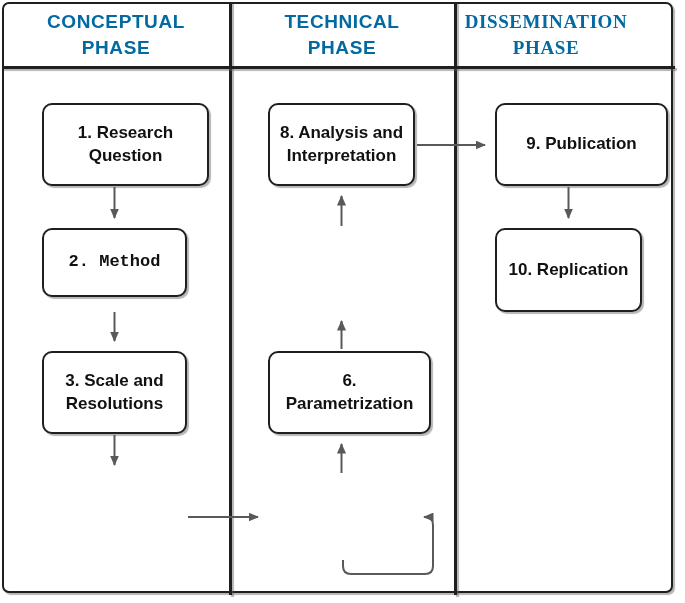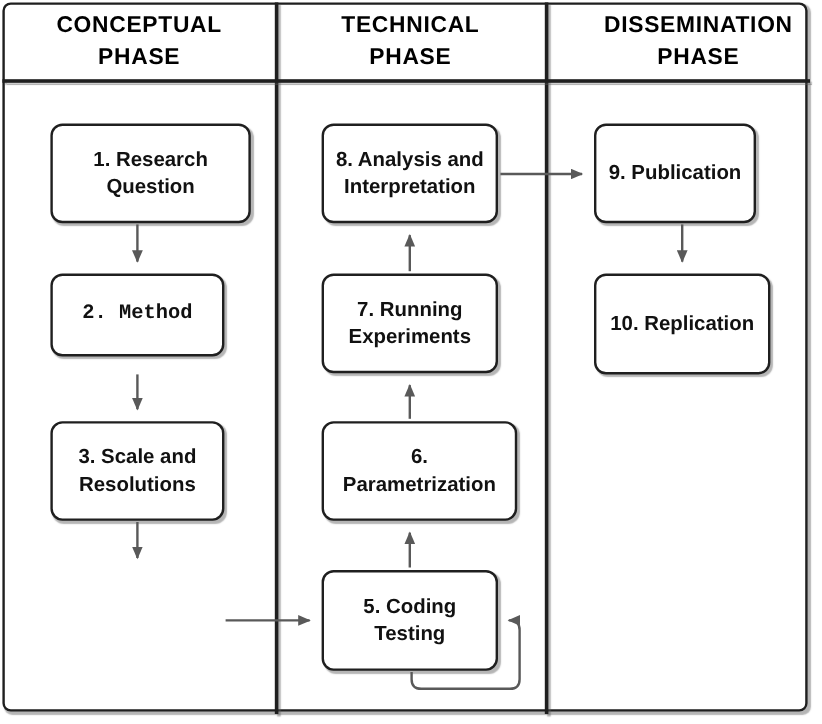--- a/index.html
+++ b/index.html
@@ -50,25 +50,25 @@
     top: 6px;
     height: 58px;
     display: flex;
     align-items: center;
     justify-content: center;
     text-align: center;
     font-size: 19px;
     font-weight: bold;
     letter-spacing: 0.6px;
     line-height: 1.35;
-    color: #000000;
+    color: #0369a1;
   }
   #header-conceptual    { left: 26px;  width: 180px; }
   #header-technical     { left: 252px; width: 180px; }
-  #header-dissemination { left: 492px; width: 180px; }
+  #header-dissemination { left: 456px; width: 180px; font-family: Liberation Serif, serif; }
   
   .node {
     position: absolute;
     box-sizing: border-box;
     border: 2.5px solid #1f1f1f;
     border-radius: 10px;
     background: #ffffff;
     box-shadow: 2px 2px 1px rgba(90,90,90,0.45);
     display: flex;
     align-items: center;
@@ -81,21 +81,21 @@
     padding: 4px 8px;
   }
   #node-1  { left: 42px;  top: 103px; width: 167px; height: 83px; }
   #node-2  { left: 42px;  top: 228px; width: 145px; height: 69px; font-family: Liberation Mono, monospace; }
   #node-3  { left: 42px;  top: 351px; width: 145px; height: 83px; text-align: center; }
   #node-4  { left: 42px;  top: 475px; width: 145px; height: 84px; }
   #node-5  { left: 268px; top: 475px; width: 147px; height: 84px; }
   #node-6  { left: 268px; top: 351px; width: 163px; height: 83px; }
   #node-7  { left: 268px; top: 228px; width: 147px; height: 83px; }
   #node-8  { left: 268px; top: 103px; width: 147px; height: 83px; }
-  #node-9  { left: 495px; top: 103px; width: 135px; height: 83px; }
+  #node-9  { left: 495px; top: 103px; width: 173px; height: 83px; }
   #node-10 { left: 495px; top: 228px; width: 147px; height: 84px; text-align: center; }
   
   #arrows {
     position: absolute;
     left: 0; top: 0;
     width: 685px; height: 603px;
     pointer-events: none;
   }
 </style>
 </head>
@@ -128,20 +128,18 @@
       <line x1="341.5" y1="226" x2="341.5" y2="196" marker-end="url(#arrowhead)"></line>
       <line x1="417" y1="145" x2="485" y2="145" marker-end="url(#arrowhead)"></line>
       <line x1="568.5" y1="187" x2="568.5" y2="218" marker-end="url(#arrowhead)"></line>
       <path d="M 343 560 L 343 566 Q 343 574 351 574 L 425 574 Q 433 574 433 566 L 433 525 Q 433 517 425 517 L 424 517" marker-end="url(#arrowhead)"></path>
     </g>
   </svg>
 
   <div class="node" id="node-1">1. Research Question</div>
   <div class="node" id="node-2">2. Method</div>
   <div class="node" id="node-3">3. Scale and Resolutions</div>
-  <div class="node" id="node-5">5. Coding Testing</div>
   <div class="node" id="node-6">6. Parametrization</div>
-  <div class="node" id="node-7">7. Running Experiments</div>
   <div class="node" id="node-8">8. Analysis and Interpretation</div>
   <div class="node" id="node-9">9. Publication</div>
   <div class="node" id="node-10">10. Replication</div>
 
 </div>
 
 </body></html>

